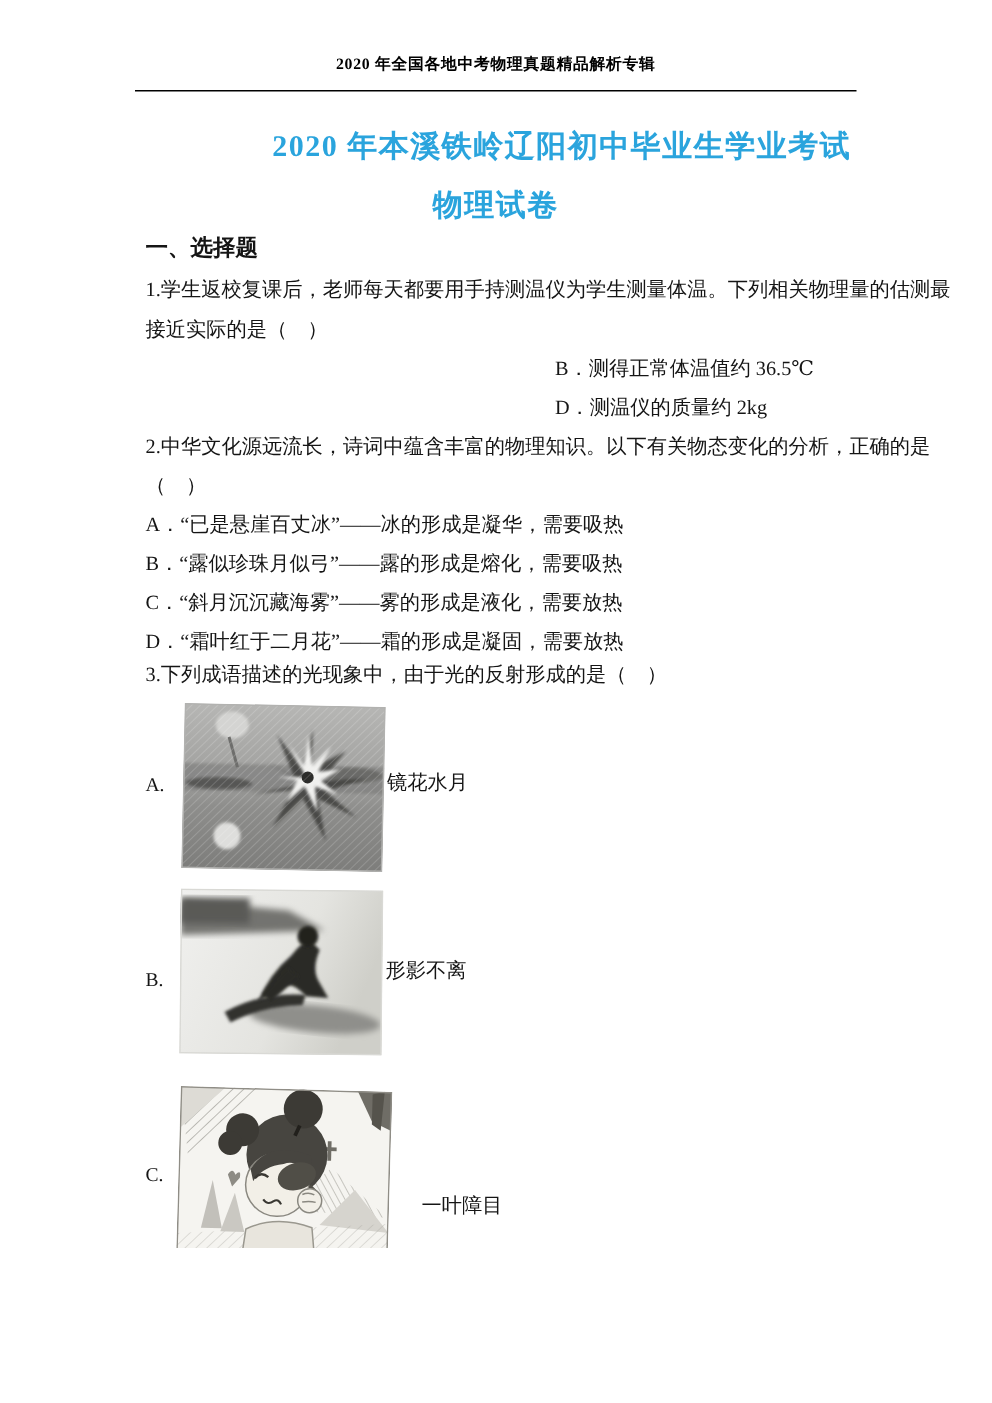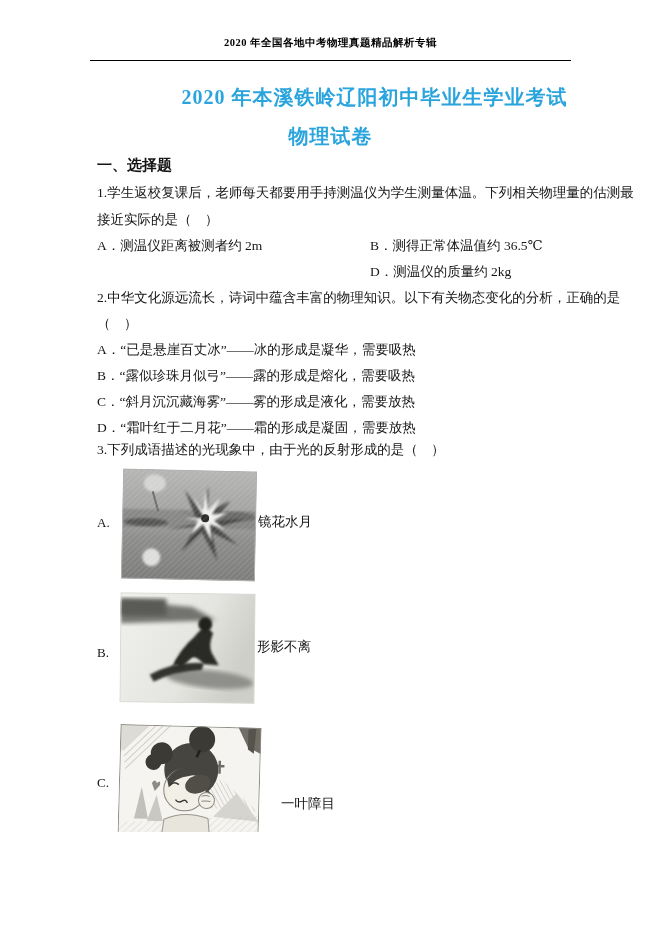--- a/index.html
+++ b/index.html
@@ -30,21 +30,20 @@
   <div class="abs center header-small">2020 年全国各地中考物理真题精品解析专辑</div>
   <div class="rule"></div>
 
   <div class="abs center title-blue title1">2020 年本溪铁岭辽阳初中毕业生学业考试</div>
   <div class="abs center title-blue title2">物理试卷</div>
 
   <div class="abs section-head">一、选择题</div>
 
   <div class="abs body-line" style="top:184px;left:97px;">1.学生返校复课后，老师每天都要用手持测温仪为学生测量体温。下列相关物理量的估测最</div>
   <div class="abs body-line" style="top:211px;left:97px;">接近实际的是（　）</div>
-  <div class="abs body-line" style="top:237px;left:97px;">A．测温仪距离被测者约 2m</div>
   <div class="abs body-line opt-colB" style="top:237px;">B．测得正常体温值约 36.5℃</div>
   <div class="abs body-line opt-colB" style="top:263px;">D．测温仪的质量约 2kg</div>
 
   <div class="abs body-line" style="top:289px;left:97px;">2.中华文化源远流长，诗词中蕴含丰富的物理知识。以下有关物态变化的分析，正确的是</div>
   <div class="abs body-line" style="top:315px;left:97px;">（　）</div>
   <div class="abs body-line" style="top:341px;left:97px;">A．“已是悬崖百丈冰”——冰的形成是凝华，需要吸热</div>
   <div class="abs body-line" style="top:367px;left:97px;">B．“露似珍珠月似弓”——露的形成是熔化，需要吸热</div>
   <div class="abs body-line" style="top:393px;left:97px;">C．“斜月沉沉藏海雾”——雾的形成是液化，需要放热</div>
   <div class="abs body-line" style="top:419px;left:97px;">D．“霜叶红于二月花”——霜的形成是凝固，需要放热</div>
 

